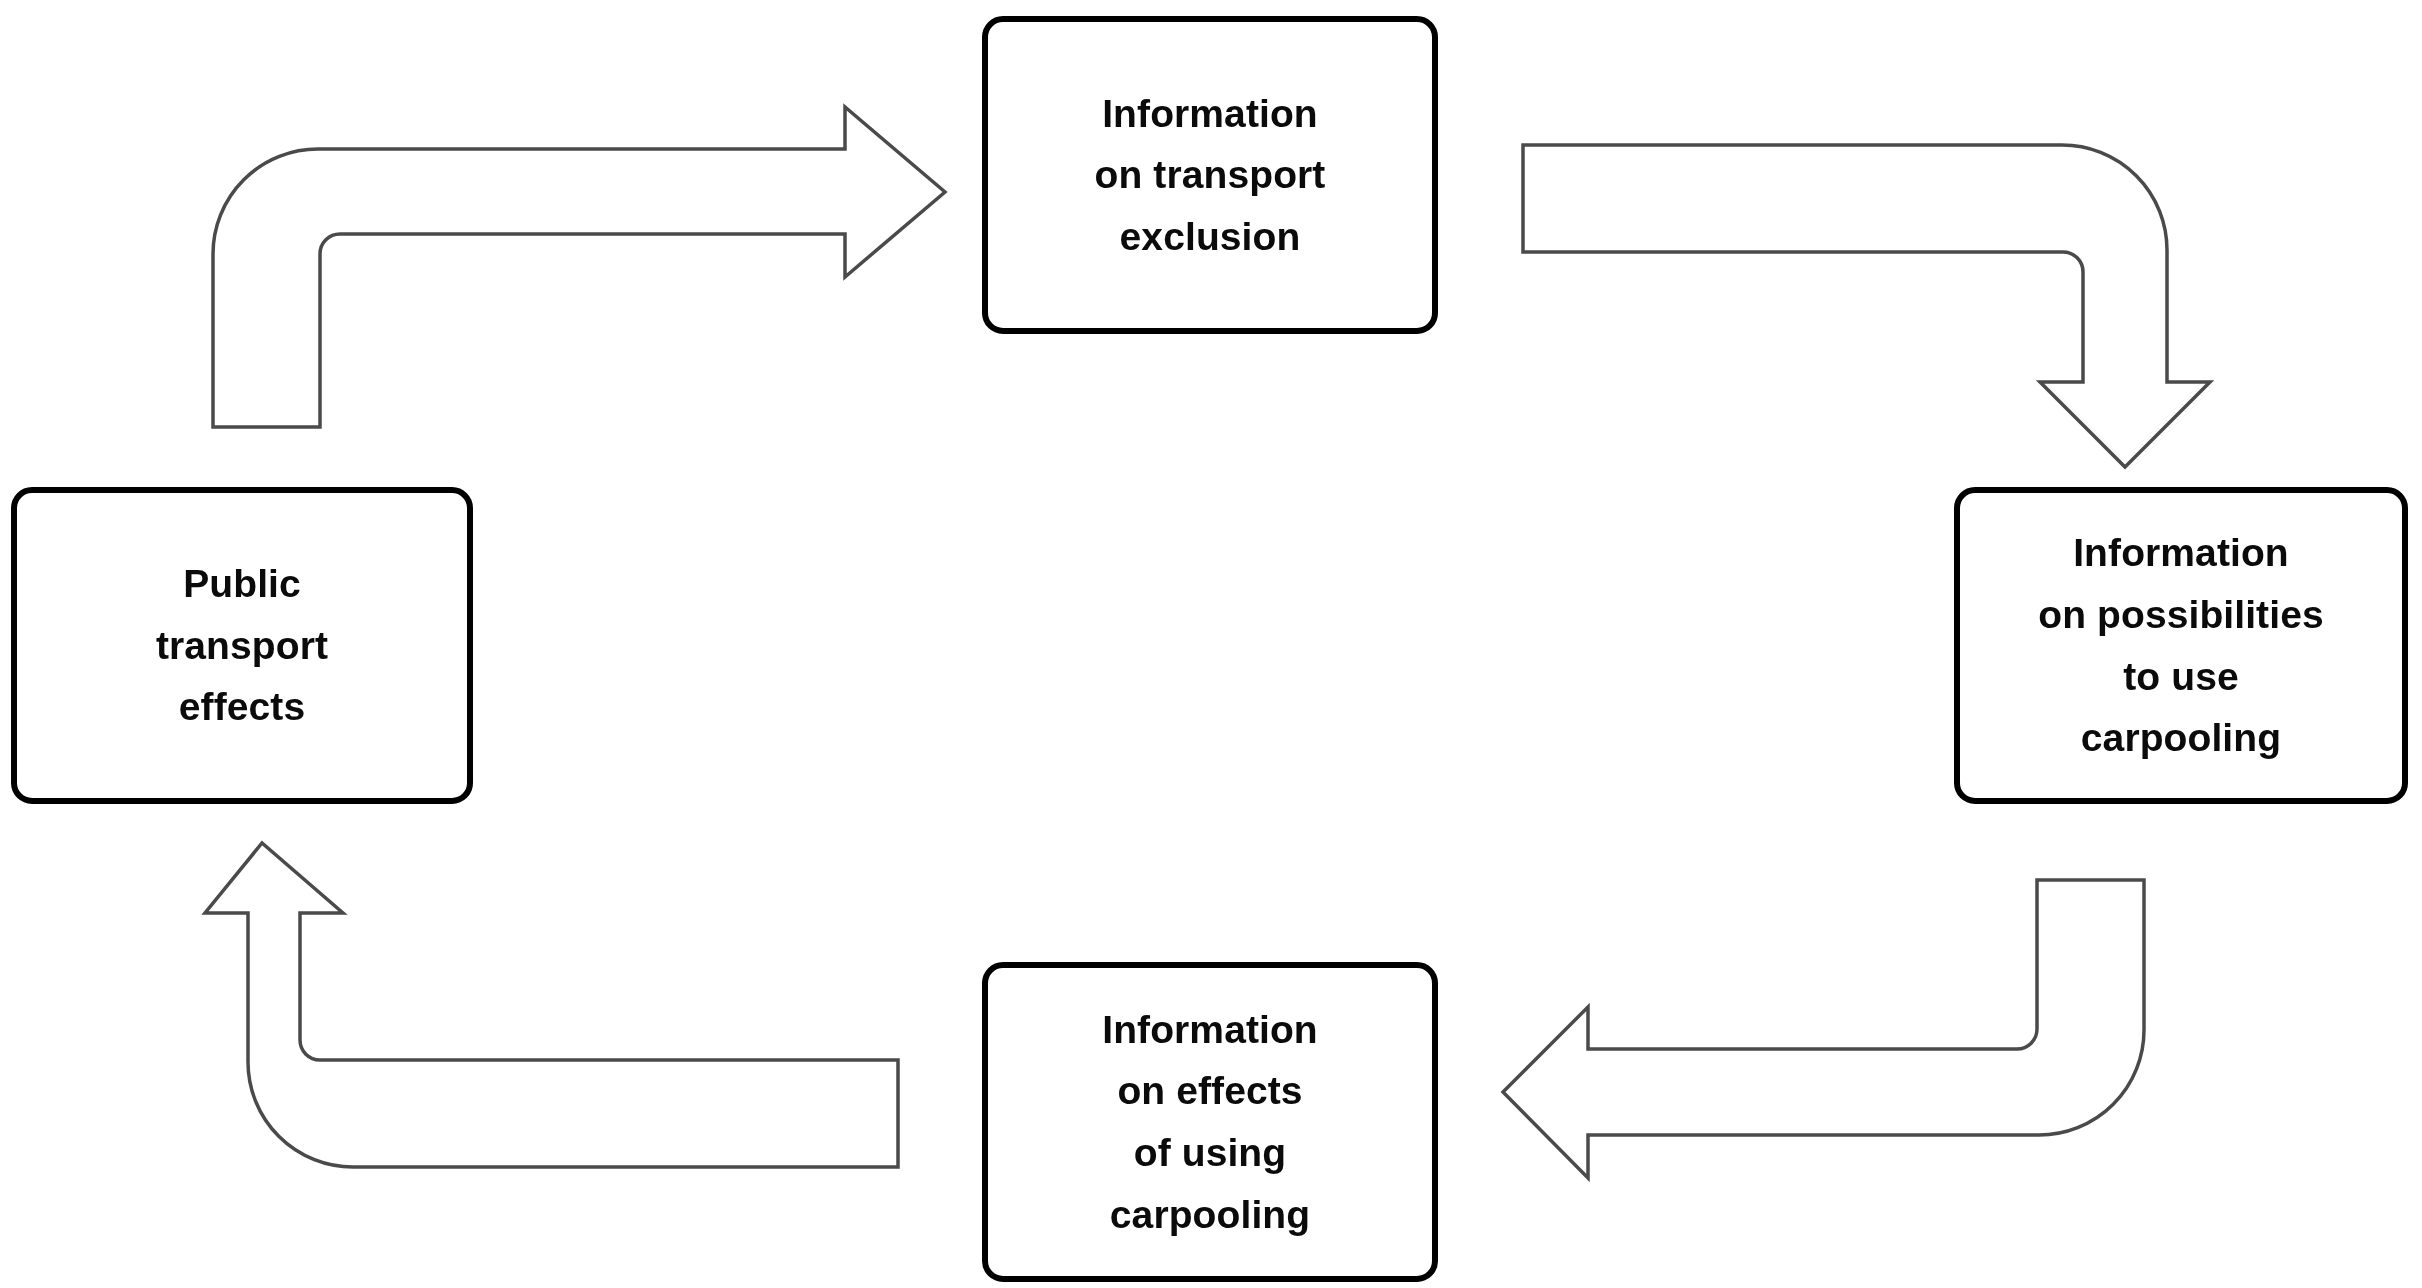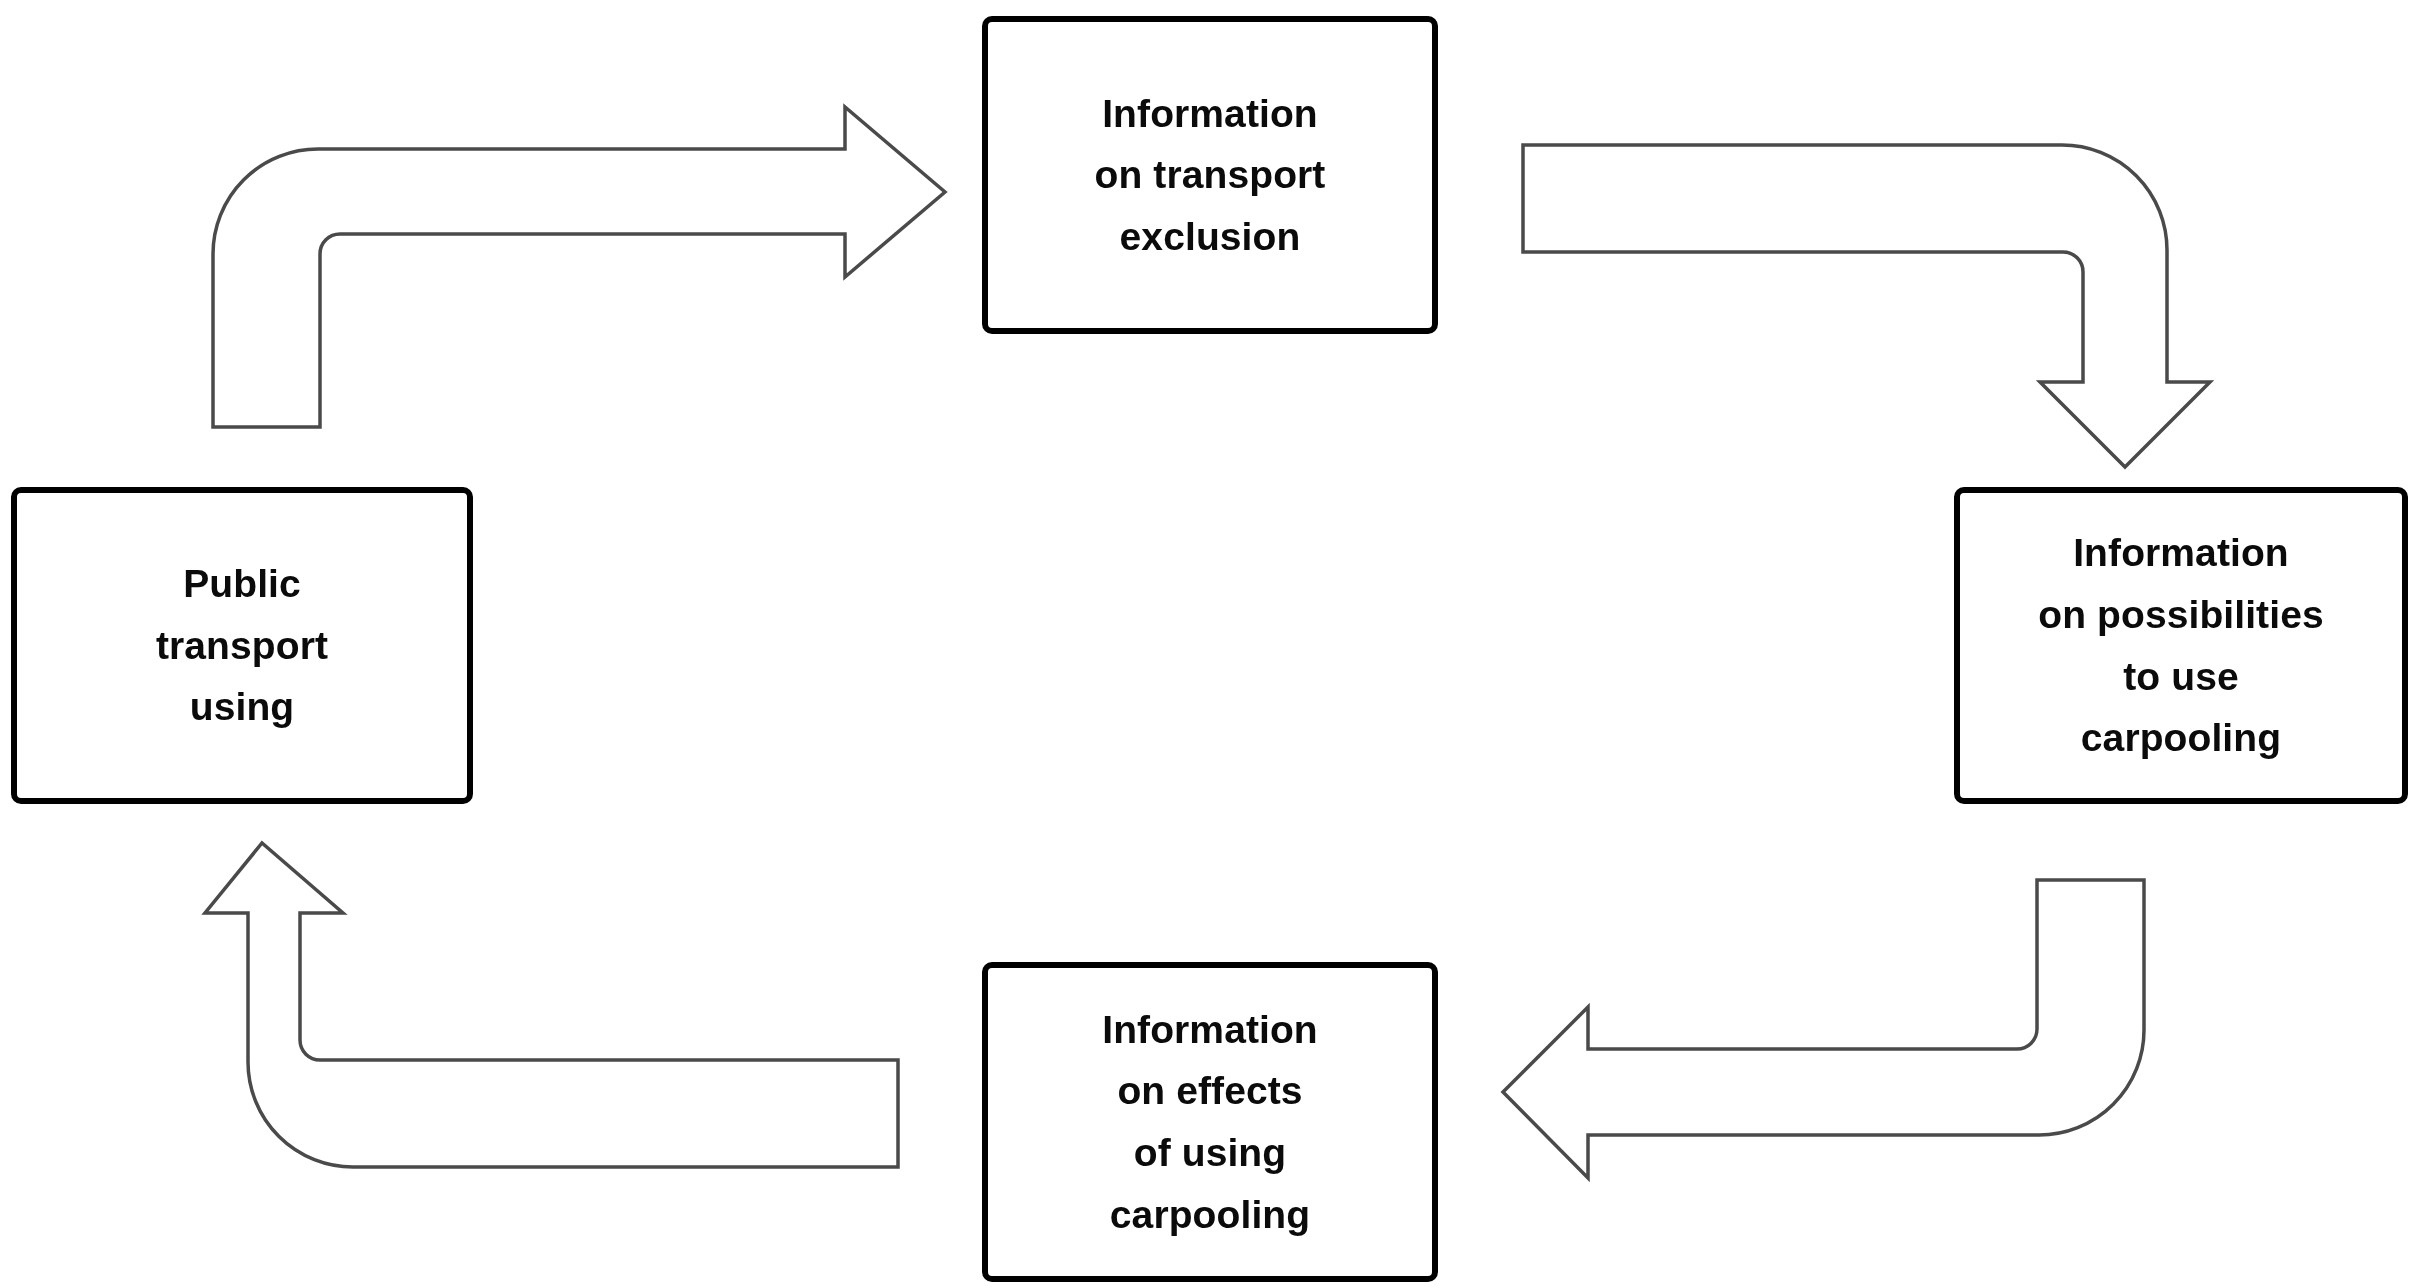--- a/index.html
+++ b/index.html
@@ -24,21 +24,21 @@
     left: 0;
     top: 0;
     width: 2422px;
     height: 1288px;
   }
   .node-box {
     position: absolute;
     box-sizing: border-box;
     background: #ffffff;
     border: 6px solid #000000;
-    border-radius: 10px;
+    border-radius: 21px;
     display: flex;
     align-items: center;
     justify-content: center;
     z-index: 3;
   }
   .node-label {
     text-align: center;
     font-family: "Liberation Sans", sans-serif;
     font-weight: bold;
     font-size: 39px;
@@ -134,16 +134,16 @@
   <div class="node-box" id="box-bottom">
     <div class="node-label">Information
 on effects
 of using
 carpooling</div>
   </div>
 
   <div class="node-box" id="box-left">
     <div class="node-label">Public
 transport
-using</div>
+effects</div>
   </div>
 
 </div>
 
 </body></html>

